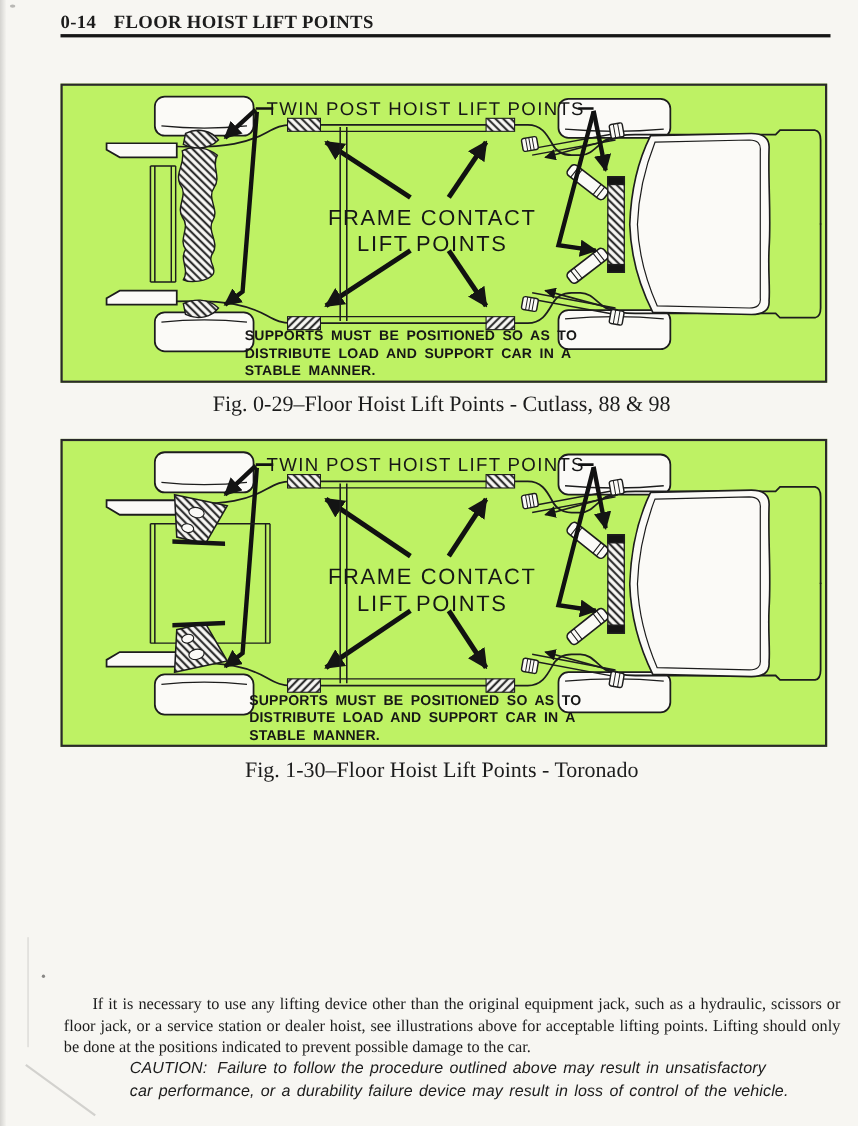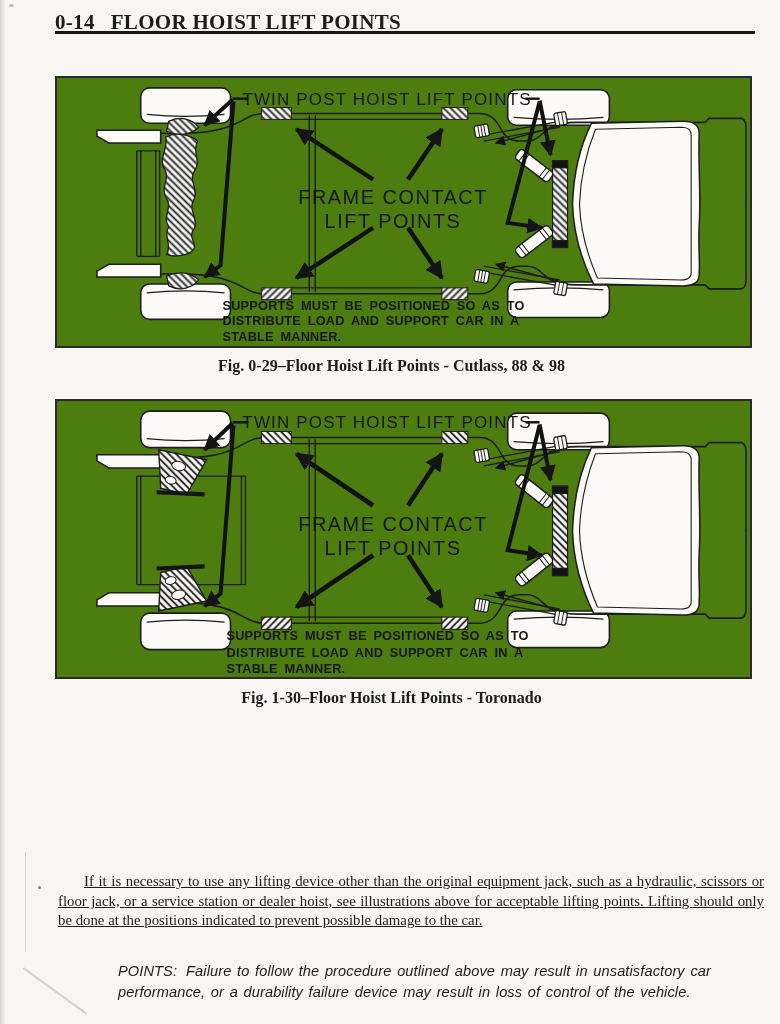--- a/index.html
+++ b/index.html
@@ -5,32 +5,32 @@
   html,body { margin:0; padding:0; }
   body {
     width:780px; height:1024px; position:relative; overflow:hidden;
     background:#f7f6f2;
     font-family:"Liberation Serif", serif;
     color:#1c1c1c;
   }
   .edge-shade { position:absolute; left:0; top:0; width:6px; height:1024px;
     background:linear-gradient(90deg, rgba(0,0,0,0.14), rgba(0,0,0,0)); }
   .header { position:absolute; left:55px; top:10px; font-weight:bold;
-    font-size:21px; letter-spacing:0.3px; white-space:nowrap; }
+    font-size:17px; letter-spacing:0.3px; white-space:nowrap; }
   .header .num { margin-right:16px; }
   .rule { position:absolute; left:55px; top:31px; width:700px; height:3px; background:#161616; }
-  .figbox { position:absolute; left:55px; width:693px; border:2px solid #2a2a2a; background:#4d7c0f; margin:0; padding:0; }
+  .figbox { position:absolute; left:55px; width:693px; border:2px solid #2a2a2a; background:#bef264; margin:0; padding:0; }
   #figbox1 { top:76px; height:268px; }
   #figbox2 { top:399px; height:276px; }
-  .caption { position:absolute; left:45px; width:693px; text-align:center;
-    font-weight:bold; font-size:16px; }
+  .caption { position:absolute; left:55px; width:693px; text-align:center;
+    font-weight:normal; font-size:20px; }
   #caption1 { top:357px; }
   #caption2 { top:689px; }
-  .bodytext { position:absolute; left:58px; top:872px; width:706px;
-    font-size:14.8px; line-height:1.33; text-align:justify; text-indent:26px; margin:0;text-decoration:underline; }
+  .bodytext { position:absolute; left:58px; top:904px; width:706px;
+    font-size:14.8px; line-height:1.33; text-align:justify; text-indent:26px; margin:0; }
   .caution { position:absolute; left:118px; top:961px; width:600px;
     font-family:"Liberation Sans", sans-serif; font-style:italic;
     font-size:14.6px; line-height:1.42; margin:0; letter-spacing:0.1px; word-spacing:1.5px; }
   .caution .pfx { margin-right:9px; }
   svg { display:block; }
   svg text { fill:#161616; font-family:"Liberation Sans", sans-serif; }
   .lblBig { font-size:17px; letter-spacing:1.2px; }
   .lblMid { font-size:20px; letter-spacing:1.5px; }
   .lblSm  { font-size:12.8px; font-weight:bold; letter-spacing:0.2px; word-spacing:3px; }
   
@@ -179,19 +179,19 @@
   <text class="lblSm" x="170" y="236">SUPPORTS MUST BE POSITIONED SO AS TO</text>
   <text class="lblSm" x="170" y="252">DISTRIBUTE LOAD AND SUPPORT CAR IN A</text>
   <text class="lblSm" x="170" y="268">STABLE MANNER.</text>
 </svg>
 </figure>
 <div class="caption" id="caption2">Fig. 1-30–Floor Hoist Lift Points - Toronado</div>
 
 <p class="bodytext">If it is necessary to use any lifting device other than the original equipment jack, such as a hydraulic, scissors or floor jack, or a service station or dealer hoist, see illustrations above for acceptable lifting points. Lifting should only be done at the positions indicated to prevent possible damage to the car.</p>
 
 <p class="caution">
-  <span class="pfx">POINTS:</span><span>Failure to follow the procedure outlined above may result in unsatisfactory car performance, or a durability failure device may result in loss of control of the vehicle.</span>
+  <span class="pfx">CAUTION:</span><span>Failure to follow the procedure outlined above may result in unsatisfactory car performance, or a durability failure device may result in loss of control of the vehicle.</span>
 </p>
 
 <div class="art-dot"></div>
 <div class="art-dot2"></div>
 <div class="art-line"></div>
 <div class="art-crease"></div>
 
 </body></html>

